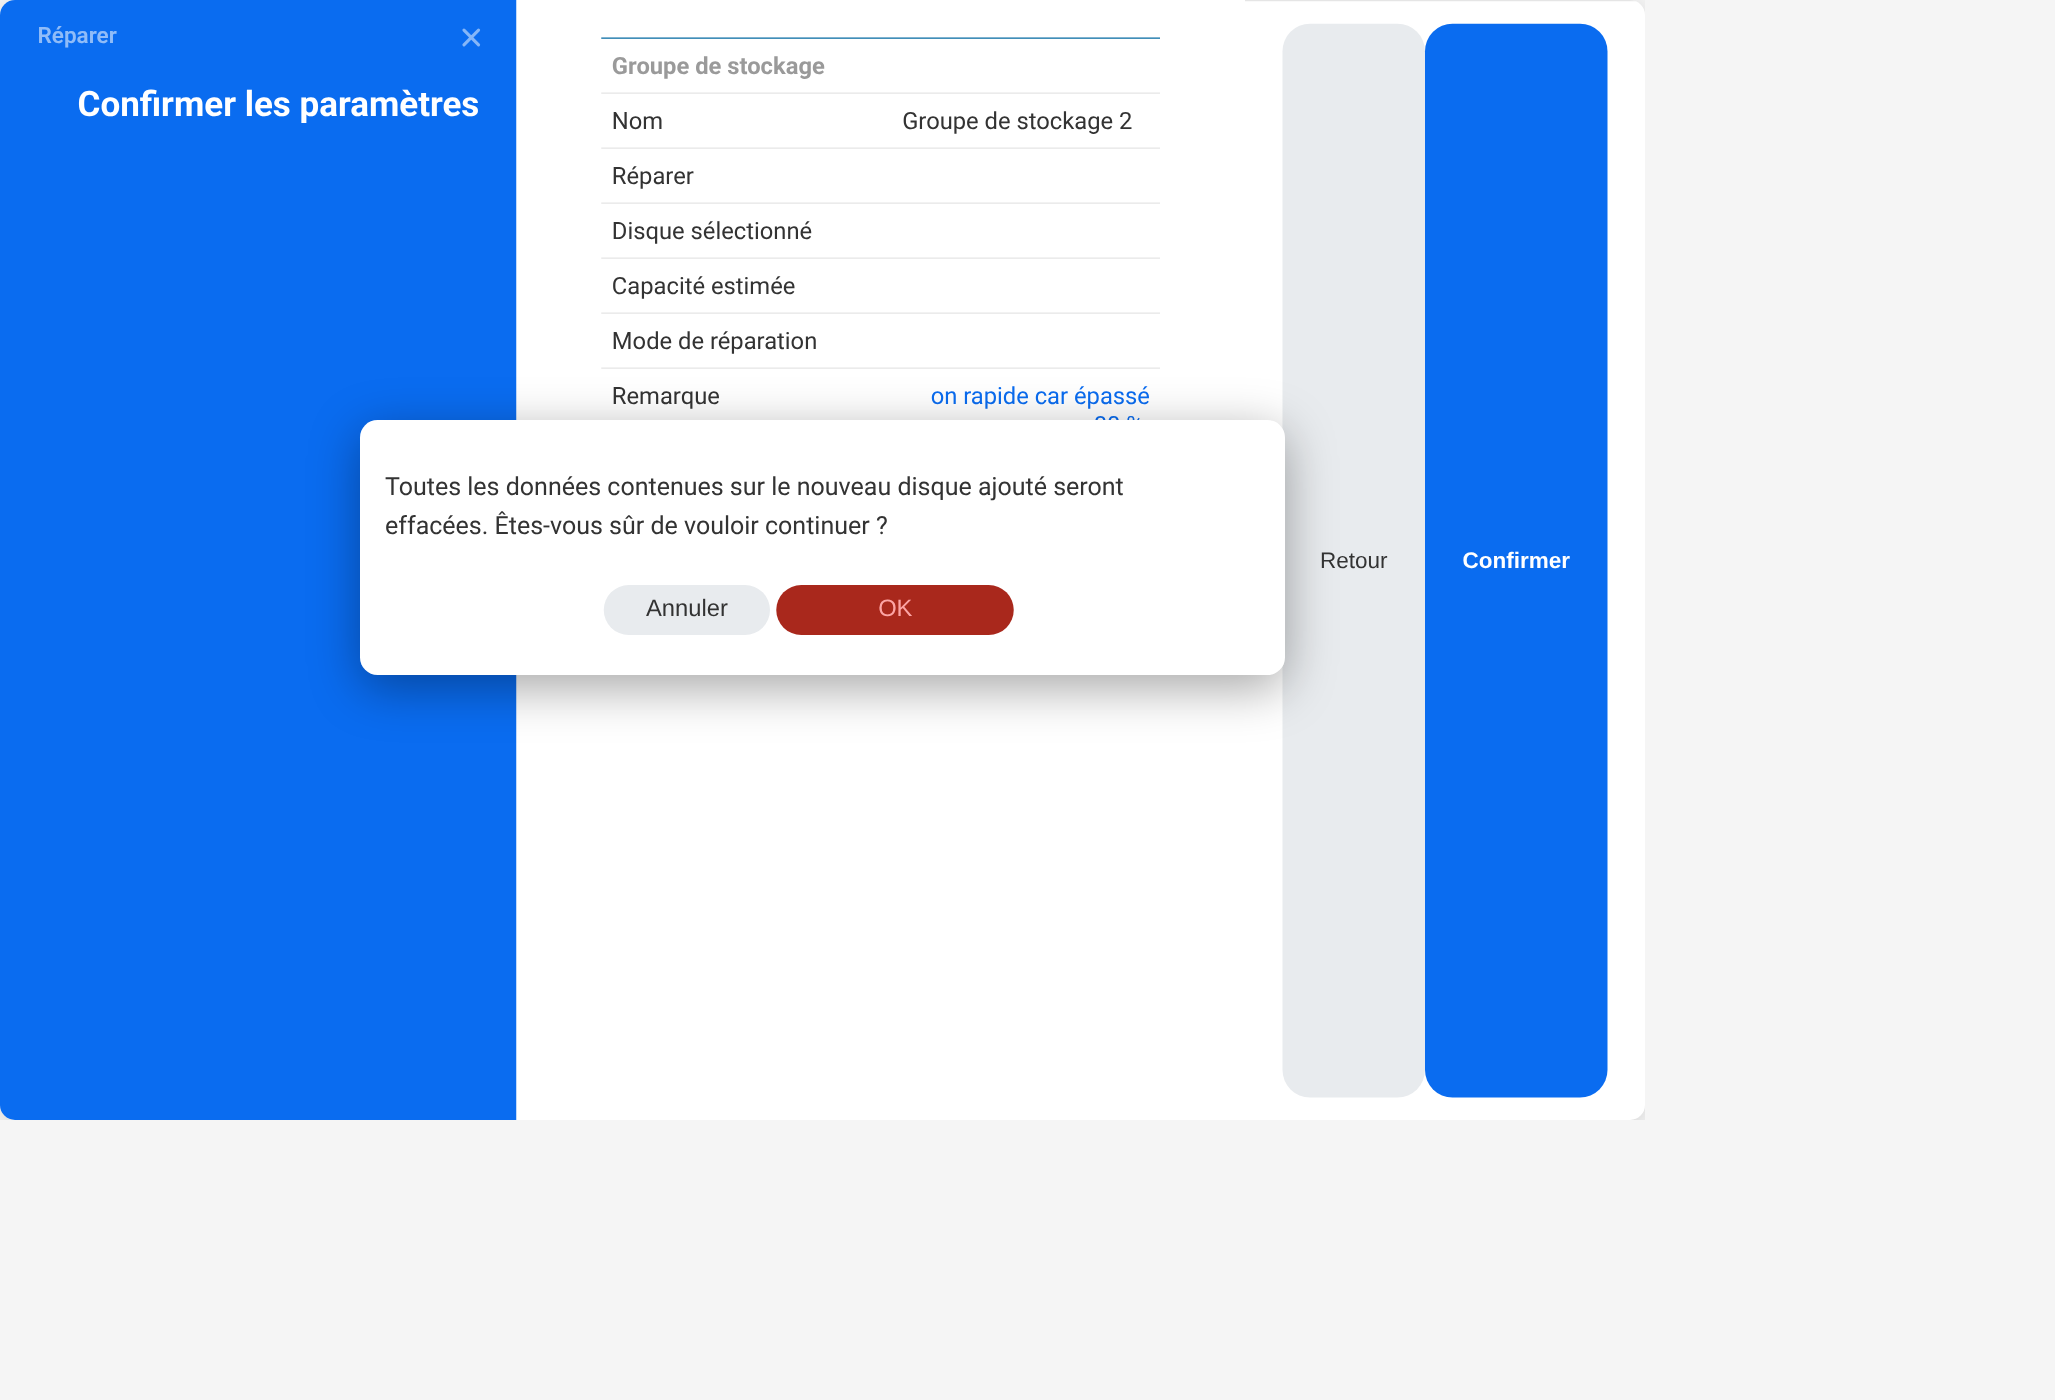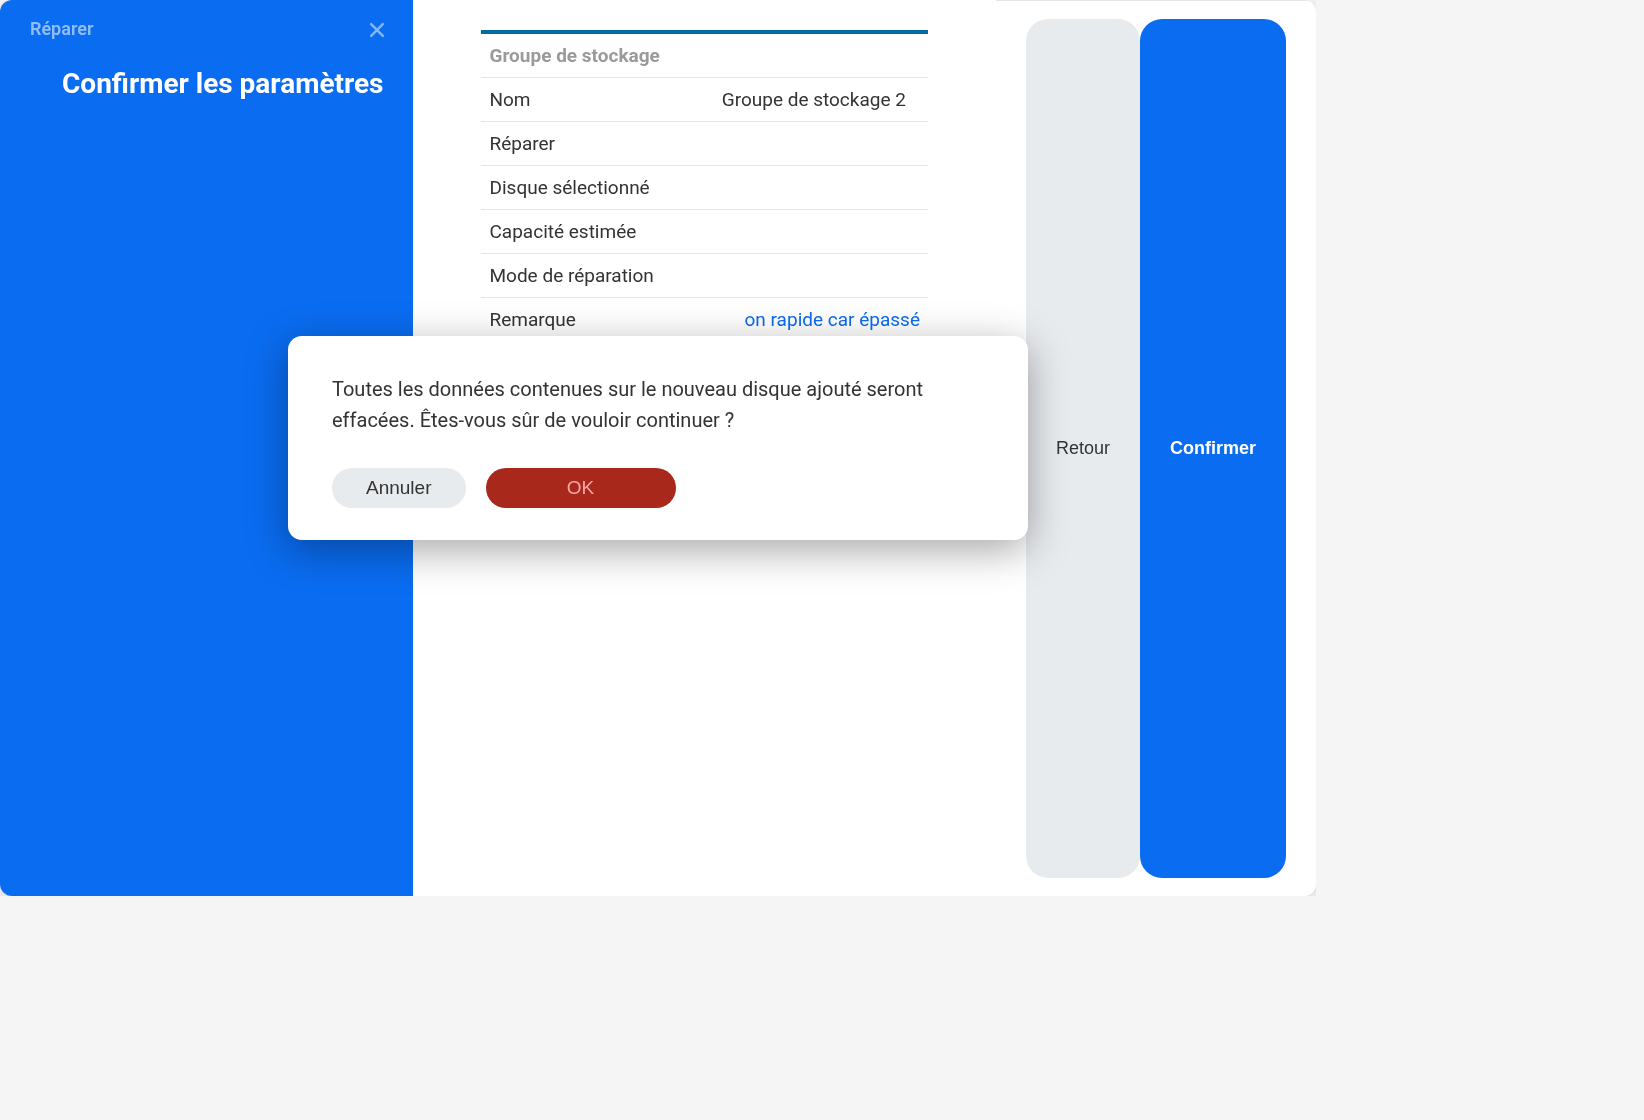--- a/index.html
+++ b/index.html
@@ -65,21 +65,21 @@
     .content {
       flex: 1;
       padding: 30px 68px 20px 68px;
       overflow-y: auto;
     }
     .section-title {
       font-size: 19px;
       font-weight: 700;
       color: #9a9a9a;
       padding: 10px 0 10px 8px;
-      border-top: 4px solid #0369a1;
+      border-top: 1px solid #0369a1;
       border-bottom: 1px solid #e5e5e5;
     }
     .row {
       display: flex;
       border-bottom: 1px solid #e5e5e5;
       padding: 10px 8px;
       gap: 34px;
     }
     .row-label {
       width: 50%;
@@ -127,32 +127,32 @@
       display: flex;
       align-items: flex-start;
       justify-content: center;
       padding-top: 336px;
     }
     .modal {
       background: #fff;
       border-radius: 14px;
       box-shadow: 0 10px 40px rgba(0,0,0,0.35);
       width: 740px;
-      padding: 38px 42px 32px 44px;
+      padding: 38px 42px 32px 20px;
     }
     .modal-message {
       font-size: 20px;
       color: #333;
       line-height: 1.55;
       margin-bottom: 32px;
     }
     .modal-buttons {
       display: flex;
-      justify-content: flex-start;
-      gap: 20px;
+      justify-content: center;
+      gap: 5px;
     }
     .modal-btn {
       border: none;
       border-radius: 22px;
       padding: 9px 34px;
       font-size: 19px;
       font-weight: 500;
       cursor: pointer;
       min-width: 120px;
     }

